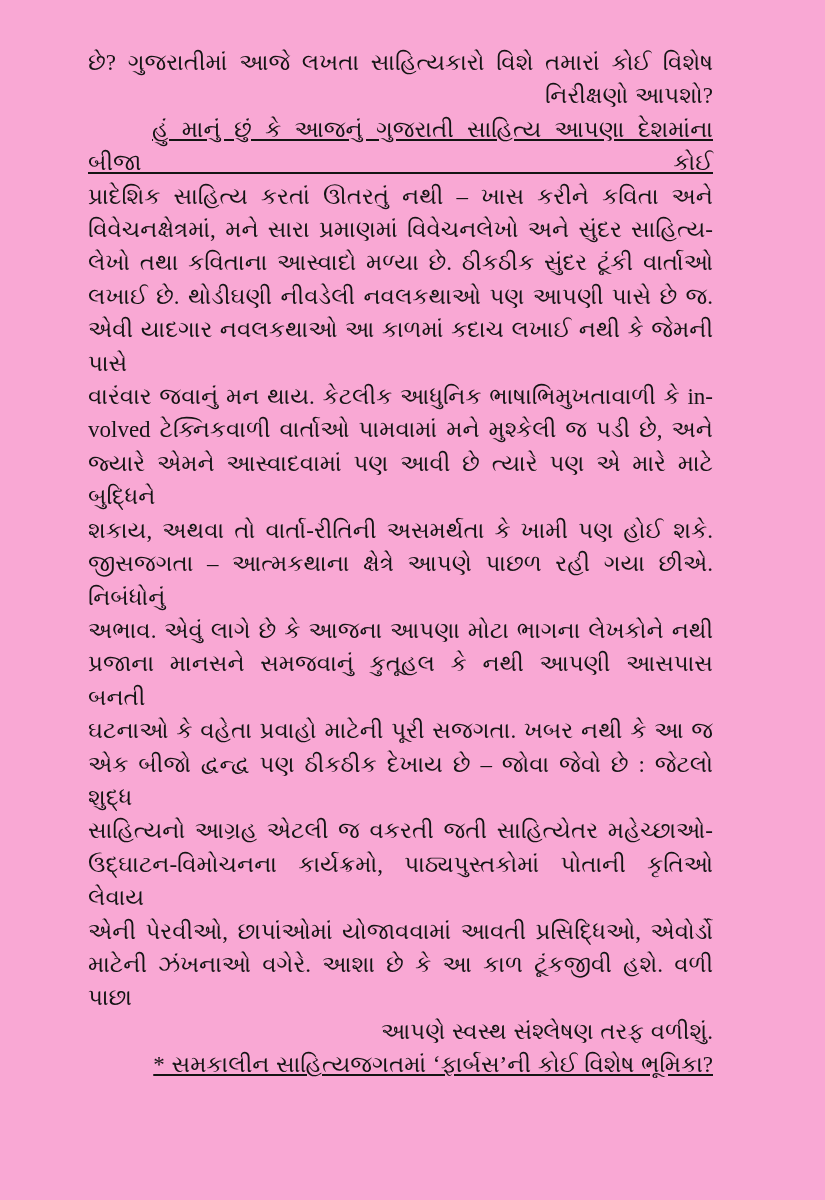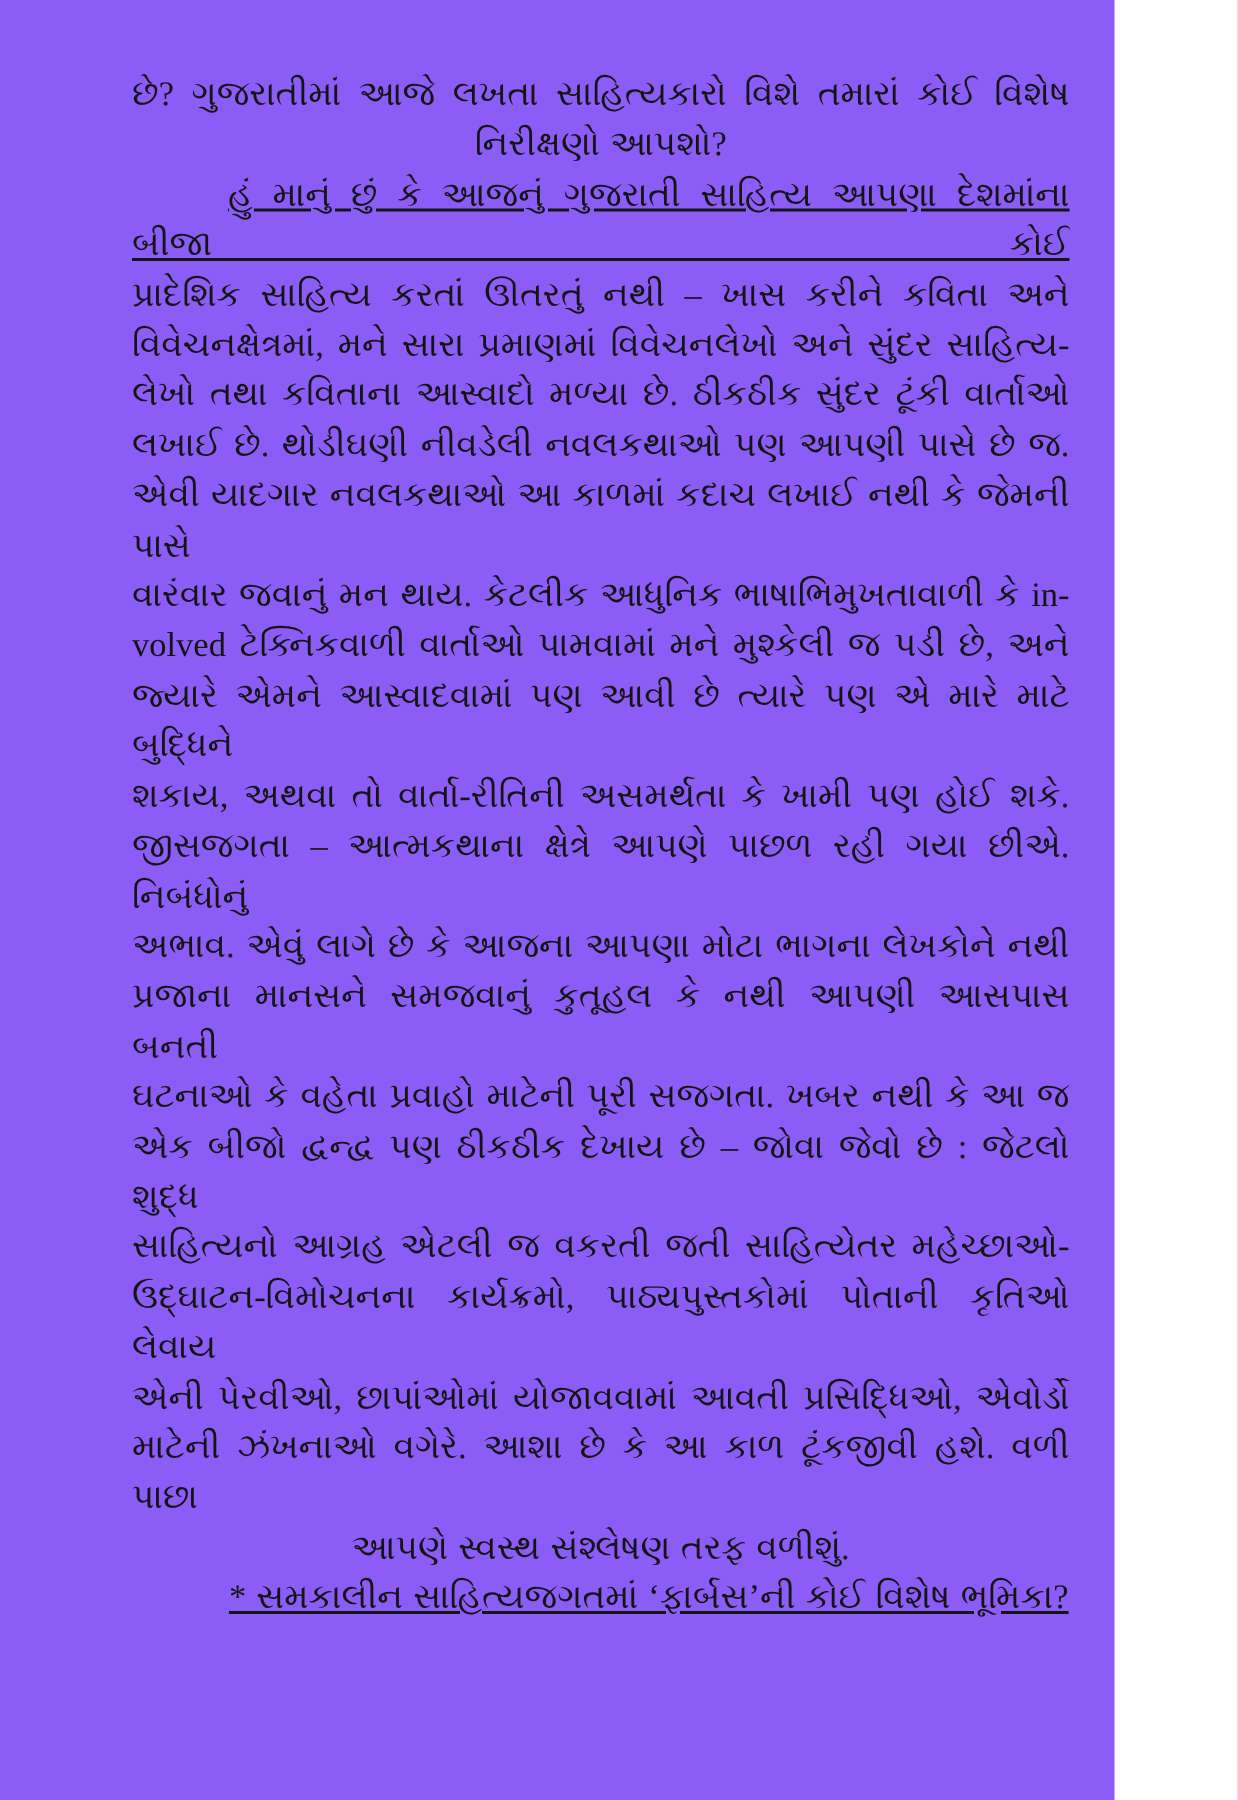--- a/index.html
+++ b/index.html
@@ -2,37 +2,37 @@
 <html><head>
 <meta charset="utf-8">
 <style>
   html, body {
     margin: 0;
     padding: 0;
     background: #ffffff;
   }
   .page {
     position: relative;
-    width: 743px;
+    width: 825px;
     height: 1200px;
-    background: #8b5cf6;
+    background: #f9a8d4;
     overflow: hidden;
     font-family: "Liberation Serif", "DejaVu Serif", serif;
     color: #141414;
   }
   .text-block {
     position: absolute;
     left: 88px;
     top: 46px;
     width: 625px;
   }
   .line {
     font-size: 23px;
     line-height: 33.4px;
-    text-align: center;
+    text-align: right;
     text-align-last: auto;
     word-spacing: 1px;
   }
   .line.just {
     text-align: justify;
     text-align-last: justify;
   }
   .line.indent {
     text-indent: 64px;
     text-decoration: underline;

